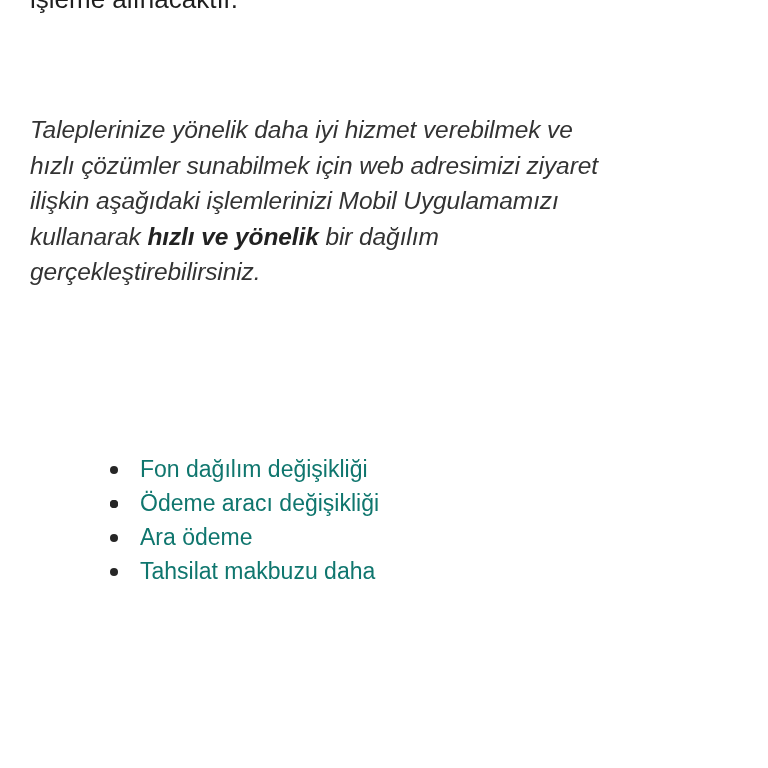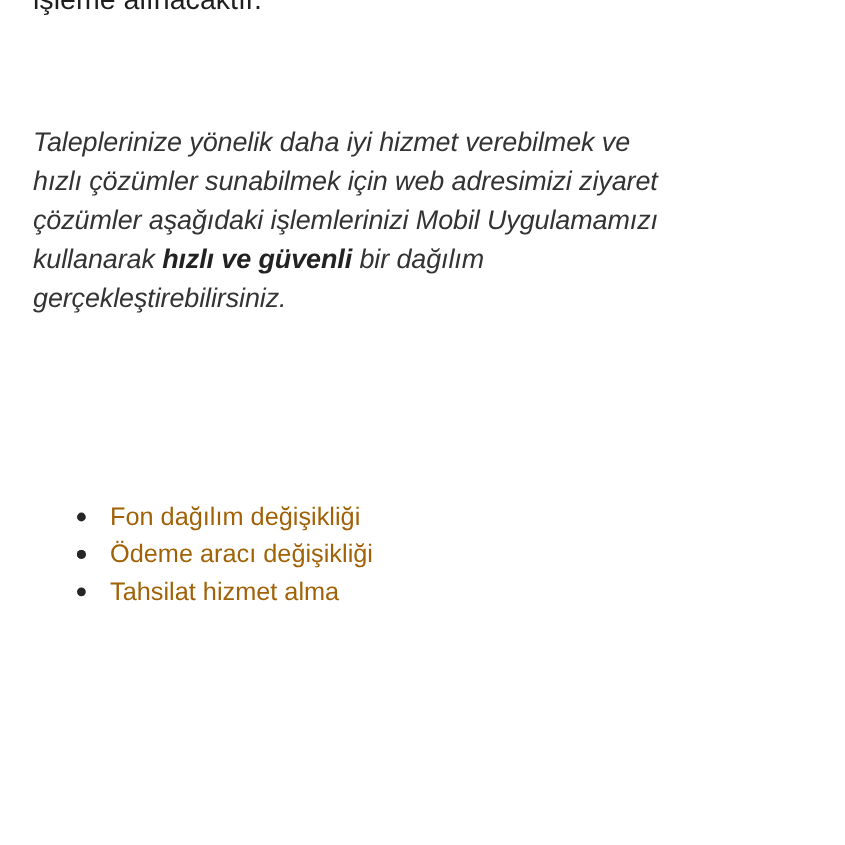--- a/index.html
+++ b/index.html
@@ -18,38 +18,39 @@
       color: #333333; letter-spacing: -0.1px;
     }
     .para .line { display: block; white-space: nowrap; }
     .para b { font-weight: bold; color: #222; }
     .list {
       position: absolute; left: 0; top: 452px; margin: 0; padding: 0;
       list-style: none;
     }
     .list li {
       position: relative; padding-left: 100px;
-      font-size: 23px; line-height: 34px; color: #a16207; white-space: nowrap;
+      font-size: 23px; line-height: 34px; color: #0f766e; white-space: nowrap; margin-left: 40px;
     }
     .list li .bullet {
       position: absolute; left: 70px; top: 14px;
       width: 8px; height: 8px; border-radius: 50%; background: #262626;
     }
   </style>
 </head>
 <body>
 
 <div class="top-line">işleme alınacaktır.</div>
 
 <div class="para">
   <span class="line">Taleplerinize yönelik daha iyi hizmet verebilmek ve</span>
   <span class="line">hızlı çözümler sunabilmek için web adresimizi ziyaret</span>
-  <span class="line">çözümler aşağıdaki işlemlerinizi Mobil Uygulamamızı</span>
-  <span class="line"><span>kullanarak </span><b>hızlı ve güvenli</b><span> bir dağılım</span></span>
+  <span class="line">ilişkin aşağıdaki işlemlerinizi Mobil Uygulamamızı</span>
+  <span class="line"><span>kullanarak </span><b>hızlı ve yönelik</b><span> bir dağılım</span></span>
   <span class="line">gerçekleştirebilirsiniz.</span>
 </div>
 
 <ul class="list">
   <li><span class="bullet"></span><span>Fon dağılım değişikliği</span></li>
   <li><span class="bullet"></span></li>
   <li><span class="bullet"></span><span>Ödeme aracı değişikliği</span></li>
-  <li><span class="bullet"></span><span>Tahsilat hizmet alma</span></li>
+  <li><span class="bullet"></span><span>Ara ödeme</span></li>
+  <li><span class="bullet"></span><span>Tahsilat makbuzu daha</span></li>
 </ul>
 
 </body></html>

